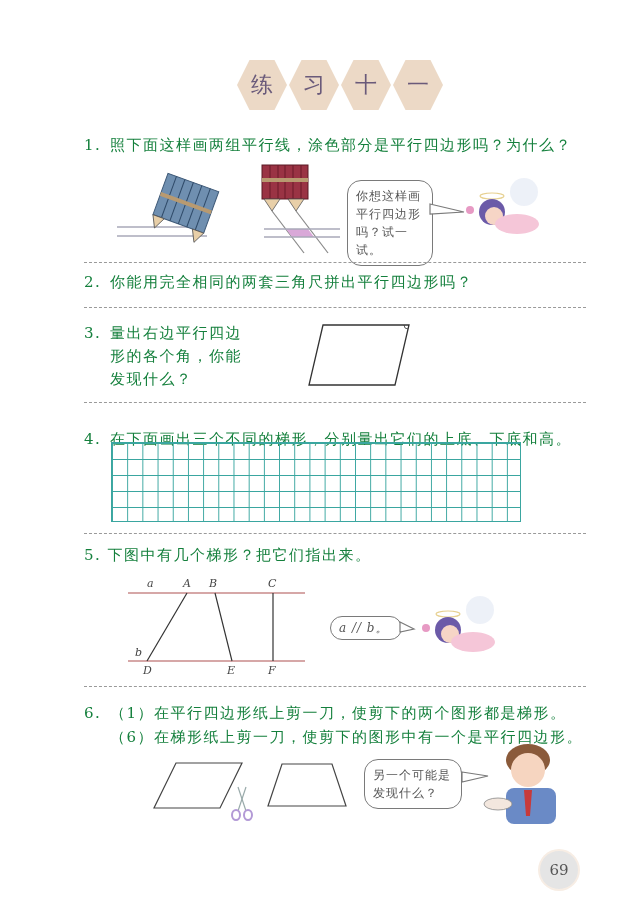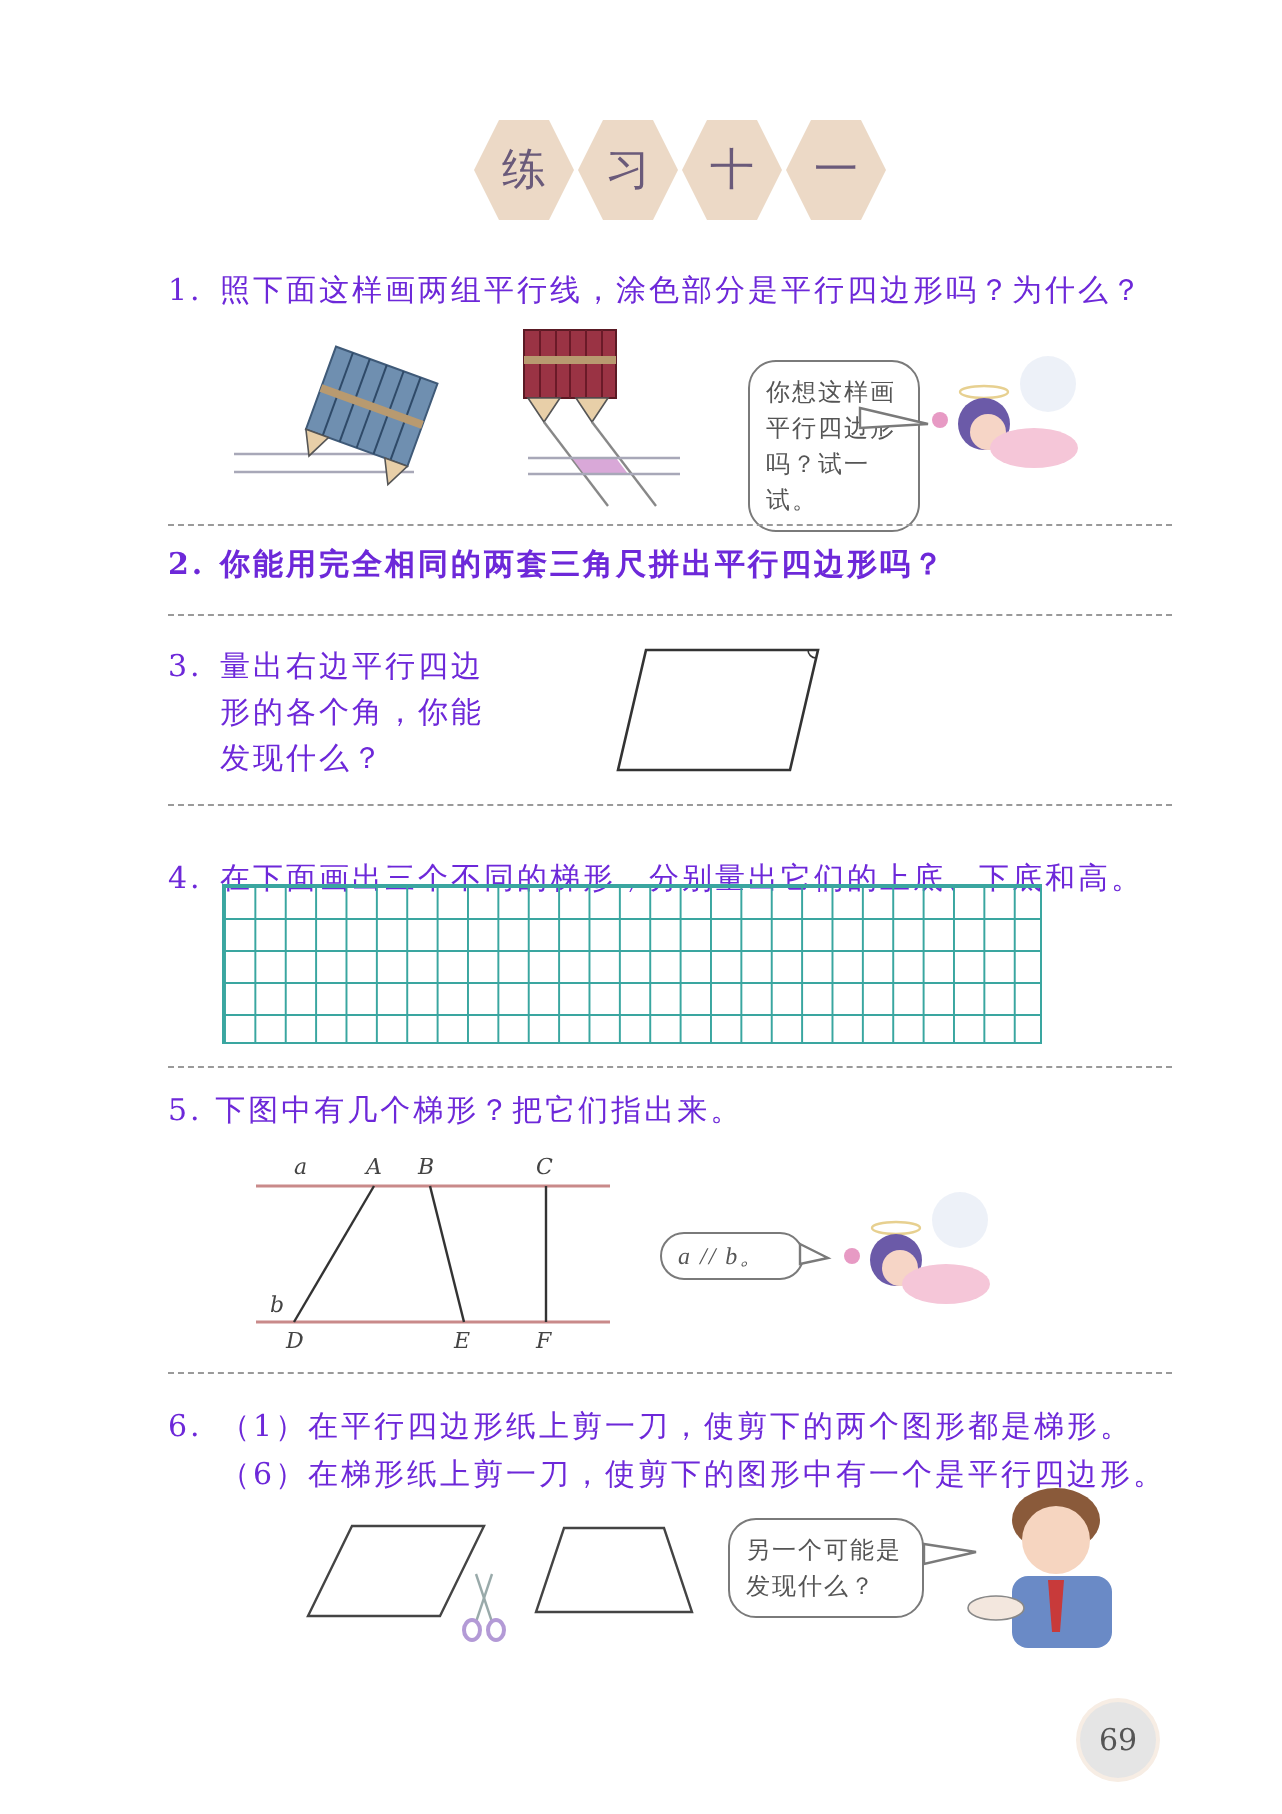--- a/index.html
+++ b/index.html
@@ -1,21 +1,21 @@
 <!DOCTYPE html>
 <html><head>
 <meta charset="utf-8">
 <style>
   html, body { margin:0; padding:0; }
   body { width:641px; height:907px; background:#ffffff; position:relative; overflow:hidden;
          font-family:"DejaVu Serif","Liberation Serif",serif; color:#3a3a3a; }
   .title-row { position:absolute; left:237px; top:60px; width:210px; height:58px; display:flex; gap:2px; }
   .hex { width:50px; height:50px; background:#ecd9c6; display:flex; align-items:center; justify-content:center;
          clip-path:polygon(25% 0,75% 0,100% 50%,75% 100%,25% 100%,0 50%); font-size:22px; color:#6a5a7a; }
-  .q { position:absolute; font-size:15px; letter-spacing:1.5px; color:#6d28d9; white-space:nowrap; }
+  .q { position:absolute; font-size:15px; letter-spacing:1.5px; color:#15803d; white-space:nowrap; }
   .qnum { display:inline-block; width:26px; }
   .divider { position:absolute; left:84px; width:502px; height:0; border-top:1.5px dashed #9a9a9a; }
   .bubble { position:absolute; border:1.3px solid #7a7a7a; border-radius:14px; background:#fff;
             font-size:12px; color:#555; line-height:18px; padding:6px 8px; letter-spacing:1px; }
   .grid { position:absolute; left:111px; top:442px; width:410px; height:80px; border:1px solid #3aa6a0;
           background-image:
             linear-gradient(to right, #3aa6a0 1px, transparent 1px),
             linear-gradient(to bottom, #3aa6a0 1px, transparent 1px);
           background-size:15.2px 16px; box-sizing:border-box; }
   .page-num { position:absolute; left:540px; top:851px; width:38px; height:38px; border-radius:50%;
@@ -64,41 +64,41 @@
   <rect x="0" y="13" width="46" height="4" fill="#b89a70"></rect>
   <polygon points="2,34 18,34 10,46" fill="#e8cfa8" stroke="#555" stroke-width="0.8"></polygon>
   <polygon points="26,34 42,34 34,46" fill="#e8cfa8" stroke="#555" stroke-width="0.8"></polygon>
   <line x1="10" y1="46" x2="42" y2="88" stroke="#888" stroke-width="1.2"></line>
   <line x1="34" y1="46" x2="66" y2="88" stroke="#888" stroke-width="1.2"></line>
   <polygon points="24,64 46,64 52,72 30,72" fill="#d9a8d8"></polygon>
   <line x1="2" y1="64" x2="78" y2="64" stroke="#a8a8b8" stroke-width="1.3"></line>
   <line x1="2" y1="72" x2="78" y2="72" stroke="#a8a8b8" stroke-width="1.3"></line>
 </svg>
 
-<div class="bubble" style="left:347px; top:180px; width:68px;margin-left:27px;">
+<div class="bubble" style="left:347px; top:180px; width:68px;">
   <div>你想这样画</div>
   <div>平行四边形</div>
   <div>吗？试一试。</div>
 </div>
 <svg style="left:430px; top:200px;" width="40" height="20">
   <polygon points="0,4 34,12 0,14" fill="#fff" stroke="#7a7a7a" stroke-width="1.2"></polygon>
 </svg>
 
 <svg style="left:462px; top:174px;" width="90" height="70">
   <circle cx="62" cy="18" r="14" fill="#e8eef6" opacity="0.8"></circle>
   <circle cx="8" cy="36" r="4" fill="#e79ac4"></circle>
   <ellipse cx="30" cy="22" rx="12" ry="3" fill="none" stroke="#e7d090" stroke-width="1.2"></ellipse>
   <circle cx="30" cy="38" r="13" fill="#6b5aa8"></circle>
   <circle cx="32" cy="42" r="9" fill="#f6d5c6"></circle>
   <ellipse cx="55" cy="50" rx="22" ry="10" fill="#f5c6d8"></ellipse>
 </svg>
 
 <div class="divider" style="top:262px;"></div>
 
-<div class="q" style="left:84px; top:273px;font-weight:bold;">
+<div class="q" style="left:84px; top:273px;">
   <span class="qnum">2.</span><span>你能用完全相同的两套三角尺拼出平行四边形吗？</span>
 </div>
 
 <div class="divider" style="top:307px;"></div>
 
 <div class="q" style="left:84px; top:322px; line-height:23px;">
   <span class="qnum">3.</span><span>量出右边平行四边</span><br>
   <span class="qnum"></span><span>形的各个角，你能</span><br>
   <span class="qnum"></span><span>发现什么？</span>
 </div>
@@ -128,21 +128,21 @@
   <text class="lbl" x="22" y="12">a</text>
   <text class="lbl" x="58" y="12">A</text>
   <text class="lbl" x="84" y="12">B</text>
   <text class="lbl" x="143" y="12">C</text>
   <text class="lbl" x="10" y="81">b</text>
   <text class="lbl" x="18" y="99">D</text>
   <text class="lbl" x="102" y="99">E</text>
   <text class="lbl" x="143" y="99">F</text>
 </svg>
 
-<div class="bubble" style="left:330px; top:616px; width:54px; padding:2px 8px; font-style:italic;font-family:Liberation Serif, serif;">
+<div class="bubble" style="left:330px; top:616px; width:54px; padding:2px 8px; font-style:italic;">
   <div>a // b。</div>
 </div>
 <svg style="left:400px; top:620px;" width="20" height="20">
   <polygon points="0,2 14,9 0,12" fill="#fff" stroke="#7a7a7a" stroke-width="1.2"></polygon>
 </svg>
 <svg style="left:418px; top:592px;" width="90" height="70">
   <circle cx="62" cy="18" r="14" fill="#e8eef6" opacity="0.8"></circle>
   <circle cx="8" cy="36" r="4" fill="#e79ac4"></circle>
   <ellipse cx="30" cy="22" rx="12" ry="3" fill="none" stroke="#e7d090" stroke-width="1.2"></ellipse>
   <circle cx="30" cy="38" r="13" fill="#6b5aa8"></circle>

